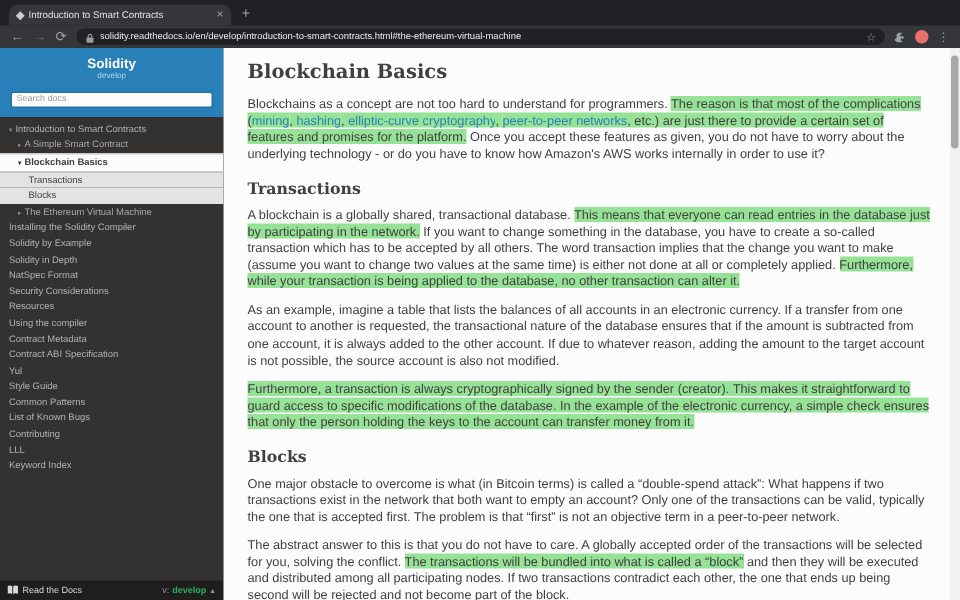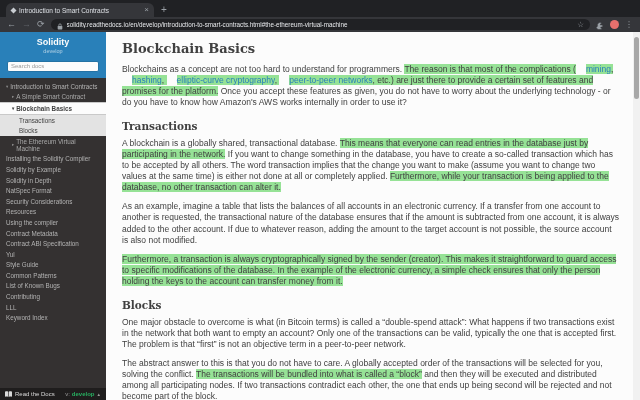--- a/index.html
+++ b/index.html
@@ -28,21 +28,21 @@
              padding:0 6px; gap:4px; min-width:0; }
   .url { font-size:6.3px; color:#e8eaed; white-space:nowrap; overflow:hidden; text-overflow:ellipsis; flex:1; }
   .star { font-size:7.5px; color:#9aa0a6; line-height:1; }
   .avatar { width:9px; height:9px; border-radius:50%; background:#e8706d; flex:0 0 auto; }
   .menu-dots { color:#9aa0a6; font-size:8px; line-height:1; }
 
   
   .window-body { flex:1; display:flex; min-height:0; position:relative; }
 
   
-  .sidebar { width:106px; background:#343131; display:flex; flex-direction:column; flex:0 0 auto; }
+  .sidebar { width:149px; background:#343131; display:flex; flex-direction:column; flex:0 0 auto; }
   .side-head { background:#2980b9; padding:5px 7px 6px; text-align:center; }
   .logo { color:#fcfcfc; font-size:9px; font-weight:bold; }
   .ver { color:rgba(255,255,255,.62); font-size:5.5px; margin-top:1px; }
   .search { margin-top:4px; width:100%; height:11px; border:1px solid #2472a4; border-radius:2px;
             font-size:6px; padding:0 3px; color:#555; background:#fcfcfc; font-family:"Liberation Sans",sans-serif; }
   .search::placeholder { color:#9b9b9b; }
   .nav { flex:1; overflow:hidden; padding-top:3px; }
   .nav-item { padding:1.8px 6px; font-size:6.3px; color:#b3b3b3; display:flex; align-items:center; gap:2px; cursor:pointer; }
   .nav-item .exp { font-size:4.5px; color:#8a8a8a; flex:0 0 auto; }
   .lvl2 { padding-left:12px; color:#a9a9a9; }
@@ -56,21 +56,21 @@
   .foot-right { display:flex; align-items:center; gap:2px; }
   .foot-ver { color:#27ae60; font-weight:bold; }
   .caret-up { font-size:4.5px; color:#9b9b9b; }
 
   
   .content { flex:1; background:#fcfcfc; overflow:hidden; padding:7px 20px 0 16px; color:#404040; min-width:0; }
   .page-h { font-family:"DejaVu Serif", serif; font-size:13px; font-weight:bold; margin:2px 0 8px; }
   .sec-h  { font-family:"DejaVu Serif", serif; font-size:10.5px; font-weight:bold; margin:12px 0 6px; }
   .para { font-size:8.5px; line-height:1.3; margin:0 0 8px; }
   .hl { background:#96e296; }
-  .inline-link { color:#2980b9; text-decoration:none;margin-left:10px; }
+  .inline-link { color:#2980b9; text-decoration:none; }
 
   
   .scrollbar { position:absolute; right:0; top:0; bottom:0; width:7px; background:#f1f1f1; }
   .scroll-thumb { position:absolute; top:5px; left:1px; width:5px; height:62px; border-radius:3px; background:#a8a8a8; }
 </style>
 </head>
 <body>
 
 <div class="browser">
 

